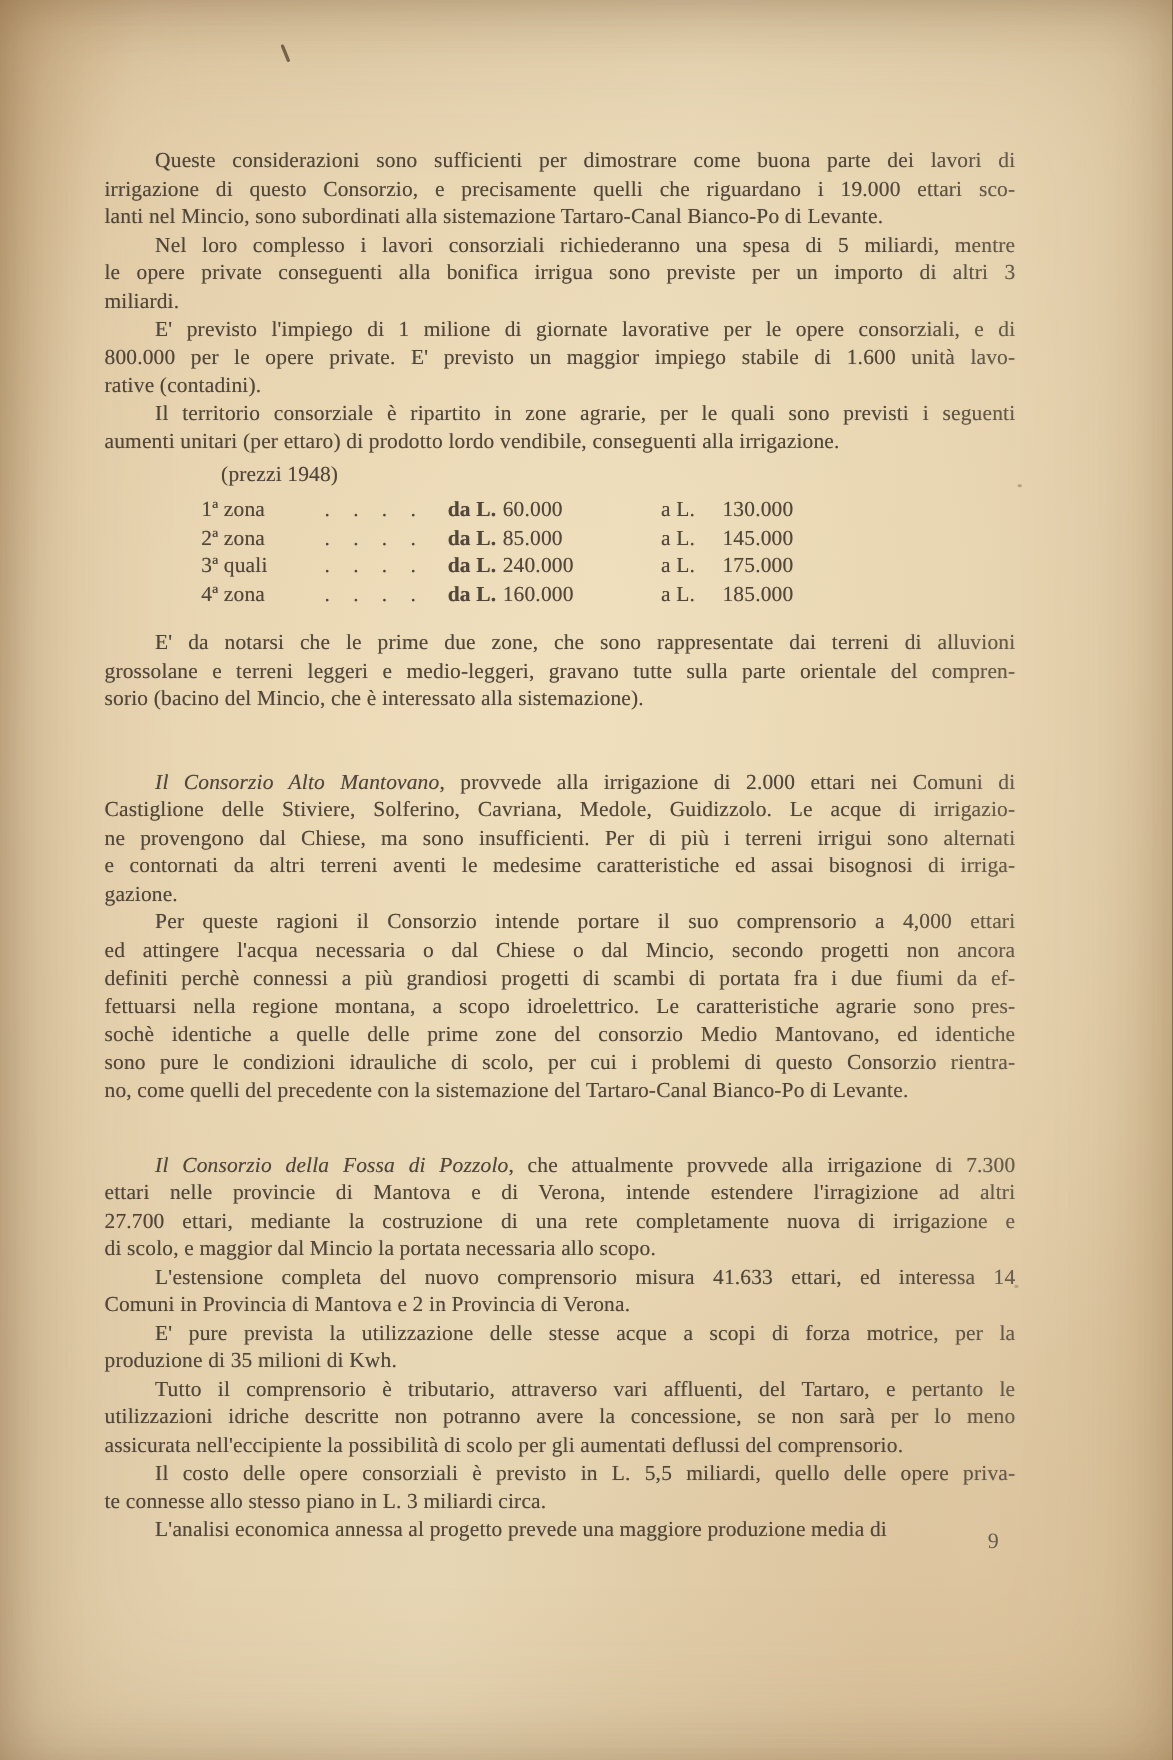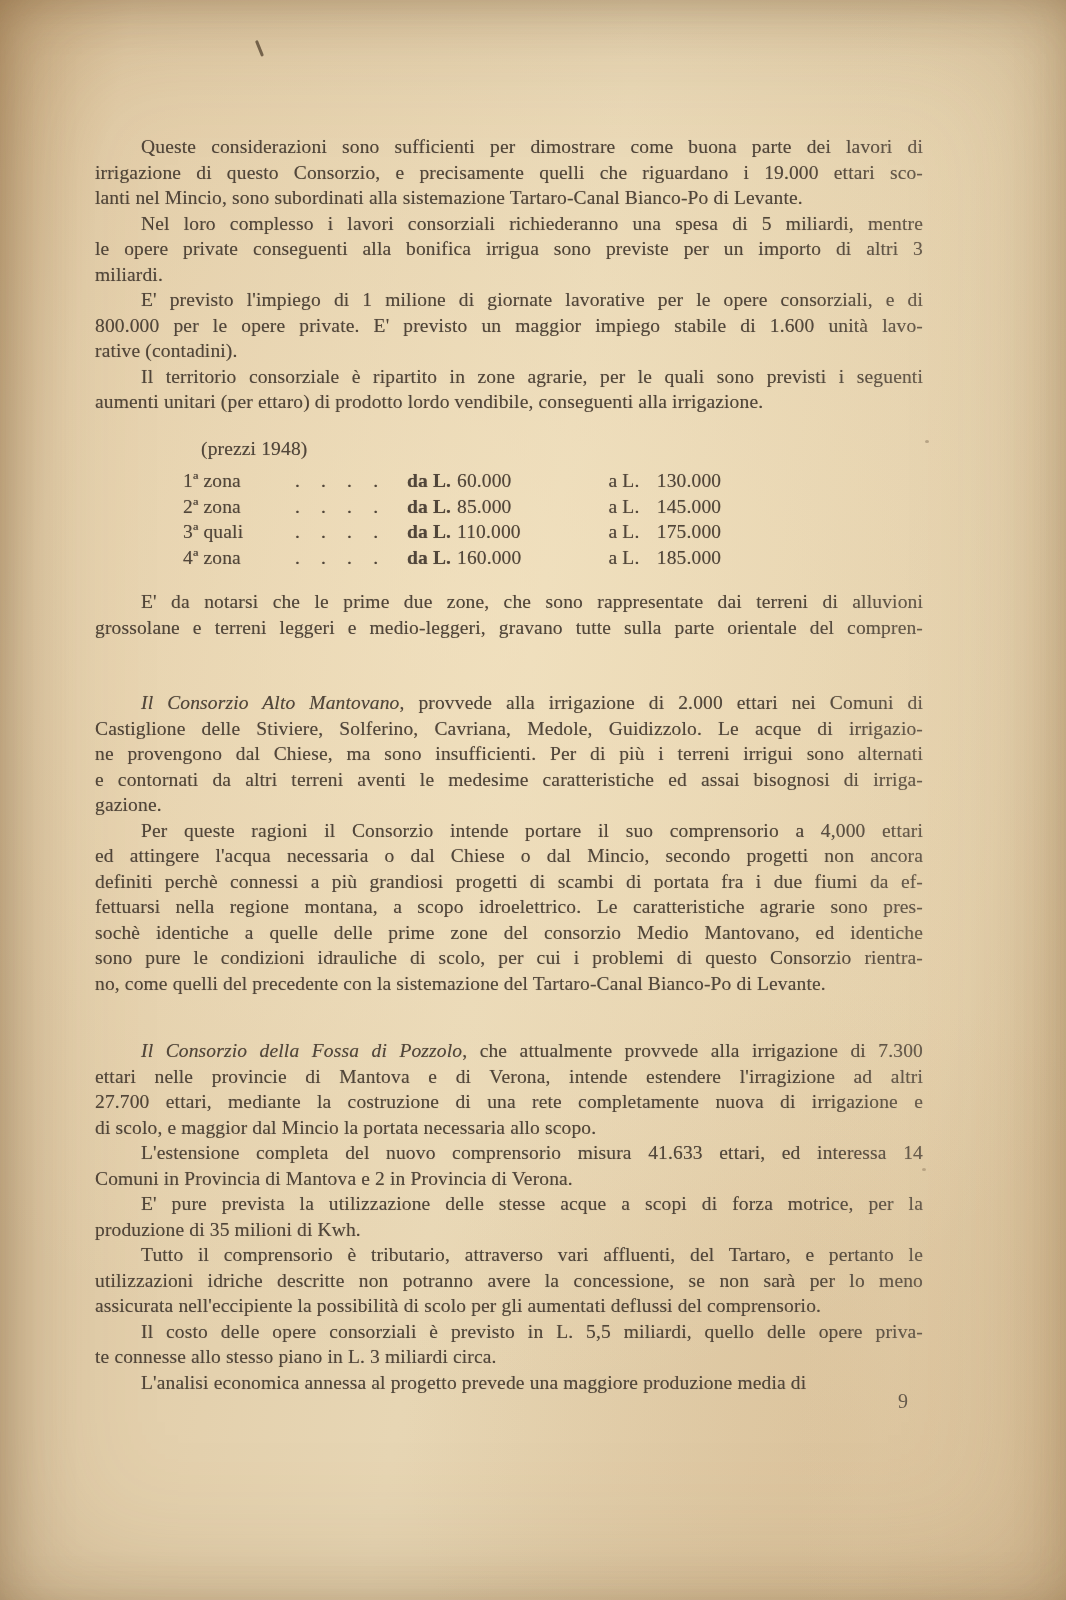--- a/index.html
+++ b/index.html
@@ -37,31 +37,31 @@
     color: #51463a;
     letter-spacing: .15px;
     text-shadow: 0 0 .7px rgba(81,70,58,.5);
   }
 
   .line { text-align: justify; text-align-last: justify; }
   .line.fl { text-indent: 46px; }
   .line.pl { text-align-last: left; }
   .it { font-style: italic; }
 
-  .caption { margin: 21px 0 7px 106px; }
+  .caption { margin: 4px 0 7px 106px; }
 
   .price-table { margin-bottom: 19px; }
   .price-row { display: flex; height: 25.5px; }
   .z-indent { width: 88px; }
   .z-label  { width: 112px; }
   .z-dots   { width: 112px; word-spacing: 16px; }
   .z-da     { width: 50px; font-weight: bold; }
   .z-min    { width: 84px; text-align: left; }
   .z-gap    { width: 60px; }
-  .z-a      { width: 46px; text-align: center; }
+  .z-a      { width: 46px; }
   .z-max    { width: 84px; text-align: center; }
 
   
   [data-name="para-prime-due-zone"]          { margin-top: 12px; }
   [data-name="para-consorzio-alto-mantovano"]{ margin-top: 50px; }
   [data-name="para-consorzio-fossa-pozzolo"] { margin-top: 42px; }
 
   .page-number {
     position: absolute;
     left: 898px;
@@ -157,39 +157,40 @@
           <span class="z-min" data-name="min-amount">85.000</span>
           <span class="z-gap" data-name="column-gap"></span>
           <span class="z-a" data-name="a-prefix">a L.</span>
           <span class="z-max" data-name="max-amount">145.000</span>
         </div>
         <div class="price-row" data-name="price-table-row">
           <span class="z-indent" data-name="row-indent"></span>
           <span class="z-label" data-name="zona-label">3ª quali</span>
           <span class="z-dots" data-name="leader-dots">. . . .</span>
           <span class="z-da" data-name="da-prefix">da L.</span>
-          <span class="z-min" data-name="min-amount">110.000</span>
+          <span class="z-min" data-name="min-amount">240.000</span>
           <span class="z-gap" data-name="column-gap"></span>
           <span class="z-a" data-name="a-prefix">a L.</span>
           <span class="z-max" data-name="max-amount">175.000</span>
         </div>
         <div class="price-row" data-name="price-table-row">
           <span class="z-indent" data-name="row-indent"></span>
           <span class="z-label" data-name="zona-label">4ª zona</span>
           <span class="z-dots" data-name="leader-dots">. . . .</span>
           <span class="z-da" data-name="da-prefix">da L.</span>
           <span class="z-min" data-name="min-amount">160.000</span>
           <span class="z-gap" data-name="column-gap"></span>
           <span class="z-a" data-name="a-prefix">a L.</span>
           <span class="z-max" data-name="max-amount">185.000</span>
         </div>
       </div>
       <div data-name="para-prime-due-zone" class="para">
         <div class="line fl" data-name="text-line">E' da notarsi che le prime due zone, che sono rappresentate dai terreni di alluvioni</div>
         <div class="line" data-name="text-line">grossolane e terreni leggeri e medio-leggeri, gravano tutte sulla parte orientale del compren-</div>
+        <div class="line pl" data-name="text-line">sorio (bacino del Mincio, che è interessato alla sistemazione).</div>
       </div>
       <div data-name="para-consorzio-alto-mantovano" class="para">
         <div class="line fl" data-name="text-line"><span class="it" data-name="italic-lead">Il Consorzio Alto Mantovano</span><span data-name="line-rest">, provvede alla irrigazione di 2.000 ettari nei Comuni di</span></div>
         <div class="line" data-name="text-line">Castiglione delle Stiviere, Solferino, Cavriana, Medole, Guidizzolo. Le acque di irrigazio-</div>
         <div class="line" data-name="text-line">ne provengono dal Chiese, ma sono insufficienti. Per di più i terreni irrigui sono alternati</div>
         <div class="line" data-name="text-line">e contornati da altri terreni aventi le medesime caratteristiche ed assai bisognosi di irriga-</div>
         <div class="line pl" data-name="text-line">gazione.</div>
       </div>
       <div data-name="para-comprensorio-4000" class="para">
         <div class="line fl" data-name="text-line">Per queste ragioni il Consorzio intende portare il suo comprensorio a 4,000 ettari</div>

